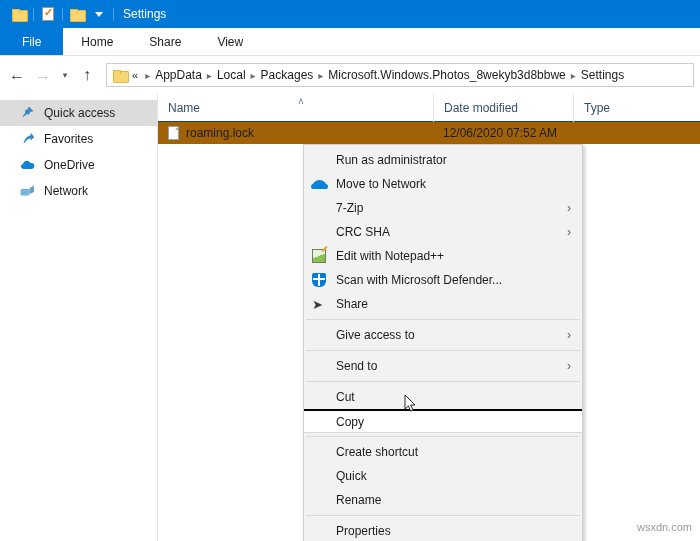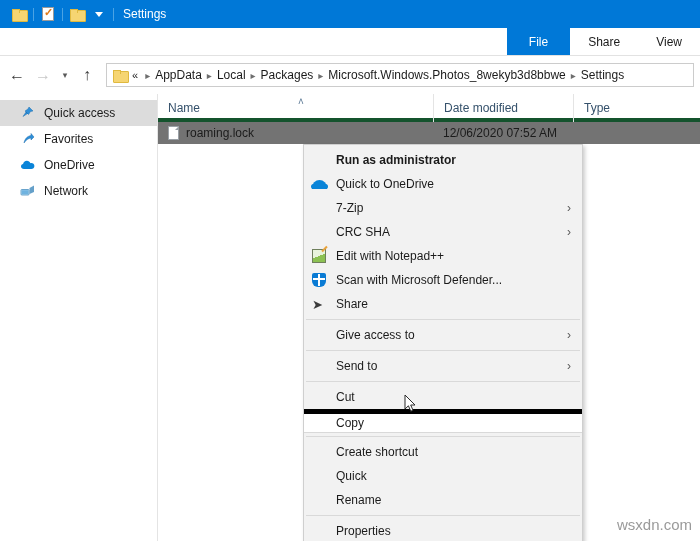--- a/index.html
+++ b/index.html
@@ -40,21 +40,20 @@
   .caret-dn { width:0;height:0;border-left:4px solid transparent;border-right:4px solid transparent;border-top:5px solid #ffffff; }
   .win-title { margin-left:6px; font-size:12px; color:#ffffff; }
 
   
   .ribbon {
     height:28px;
     background:#ffffff;
     display:flex;
     align-items:stretch;
     border-bottom:1px solid #e2e2e2;
-    justify-content:flex-end;
   }
   .tab {
     display:flex; align-items:center; justify-content:center;
     padding:0 18px; font-size:12px; color:#1b1b1b; cursor:default;
   }
   .tab.file { background:#0078d7; color:#ffffff; padding:0 22px; }
 
   
   .addressbar {
     height:38px; background:#ffffff;
@@ -88,36 +87,36 @@
   .nav-item {
     height:26px; display:flex; align-items:center; gap:8px;
     padding-left:20px; font-size:12px; color:#1b1b1b;
   }
   .nav-item.sel { background:#dcdcdc; }
   .nav-ico { width:16px; height:16px; display:flex; align-items:center; justify-content:center; }
 
   
   .content { flex:1; background:#ffffff; position:relative; }
   .colhead {
-    height:28px; display:flex; align-items:flex-start;
-    border-bottom:4px solid #14532d; font-size:12px; color:#35516b;
+    height:28px; display:flex; align-items:center;
+    border-bottom:1px solid #14532d; font-size:12px; color:#35516b;
     position:relative;
   }
   .col { height:28px; display:flex; align-items:center; padding-left:10px; position:relative; }
   .col + .col { border-left:1px solid #e4e4e4; }
   .col-name { width:275px; }
   .col-date { width:140px; }
   .col-type { flex:1; }
   .sortmark {
     position:absolute; left:140px; top:2px; font-size:10px; color:#5a7894;
   }
   .row {
     height:22px; display:flex; align-items:center; font-size:12px; color:#1b1b1b;
   }
-  .row.sel { background:#737373; }
+  .row.sel { background:#a16207; }
   .cell { display:flex; align-items:center; height:22px; }
   .cell-name { width:275px; padding-left:10px; gap:7px; }
   .cell-date { width:140px; padding-left:10px;text-align:center; }
   .cell-type { flex:1; padding-left:10px; }
   .file-glyph {
     width:11px; height:14px; background:#ffffff; border:1px solid #9aa0a6;
     position:relative; flex:none;
   }
   .file-glyph:after {
     content:""; position:absolute; right:-1px; top:-1px;
@@ -129,22 +128,22 @@
   .ctxmenu {
     position:absolute; left:303px; top:144px; width:280px;
     background:#f2f2f2; border:1px solid #cfcfcf;
     box-shadow:2px 2px 4px rgba(0,0,0,0.20);
     padding:3px 0 3px 0; z-index:50;
   }
   .mi {
     height:24px; display:flex; align-items:center;
     padding-left:8px; font-size:12px; color:#1b1b1b; position:relative;
   }
-  .mi.bold { font-weight:bold; }
-  .mi.hover { background:#ffffff; border-top:5px solid #000000; border-bottom:1px solid #d9d9d9; }
+  .mi.bold { font-weight:normal; }
+  .mi.hover { background:#ffffff; border-top:2px solid #000000; border-bottom:1px solid #d9d9d9; }
   .mi-ico { width:22px; height:16px; display:flex; align-items:center; justify-content:flex-start; flex:none; }
   .mi-label { margin-left:2px; }
   .mi-arrow { position:absolute; right:11px; font-size:12px; color:#5a5a5a; }
   .msep { height:1px; background:#d9d9d9; margin:3px 2px; }
 
   
   .ic-cloud {
     width:15px; height:9px; background:#0a84d8; border-radius:9px 9px 0 0; position:relative;
   }
   .ic-cloud:before {
@@ -170,21 +169,21 @@
     content:""; position:absolute; left:1px; top:5px; width:12px; height:2px; background:#ffffff;
   }
   .ic-share { font-size:13px; color:#3b3b3b; line-height:1; }
 
   
   .cursor { position:absolute; left:404px; top:394px; z-index:60; }
 
   
   .watermark {
     position:absolute; right:8px; bottom:8px;
-    font-size:15px; color:#9a9a9a; z-index:40;
+    font-size:11px; color:#9a9a9a; z-index:40;
   }
 </style>
 </head>
 <body>
 
 <div class="titlebar">
   <div class="qat">
     <div class="qat-icon">
         <span class="folder-glyph"></span>
       </div>
@@ -199,20 +198,21 @@
     <div class="qat-icon">
         <span class="caret-dn"></span>
       </div>
     <div class="qat-sep"></div>
   </div>
   <div class="win-title">Settings</div>
 </div>
 
 <div class="ribbon">
   <div class="tab file">File</div>
+  <div class="tab">Home</div>
   <div class="tab">Share</div>
   <div class="tab">View</div>
 </div>
 
 <div class="addressbar">
   <div class="navbtn">←</div>
   <div class="navbtn dim">→</div>
   <div class="navbtn small">▾</div>
   <div class="navbtn">↑</div>
   <div class="crumbbox">
@@ -299,21 +299,21 @@
 
   <div class="mi bold">
     <span class="mi-ico"></span>
     <span class="mi-label">Run as administrator</span>
   </div>
 
   <div class="mi">
     <span class="mi-ico">
         <span class="ic-cloud"></span>
       </span>
-    <span class="mi-label">Quick to OneDrive</span>
+    <span class="mi-label">Move to Network</span>
   </div>
 
   <div class="mi">
     <span class="mi-ico"></span>
     <span class="mi-label">7-Zip</span>
     <span class="mi-arrow">›</span>
   </div>
 
   <div class="mi">
     <span class="mi-ico"></span>

